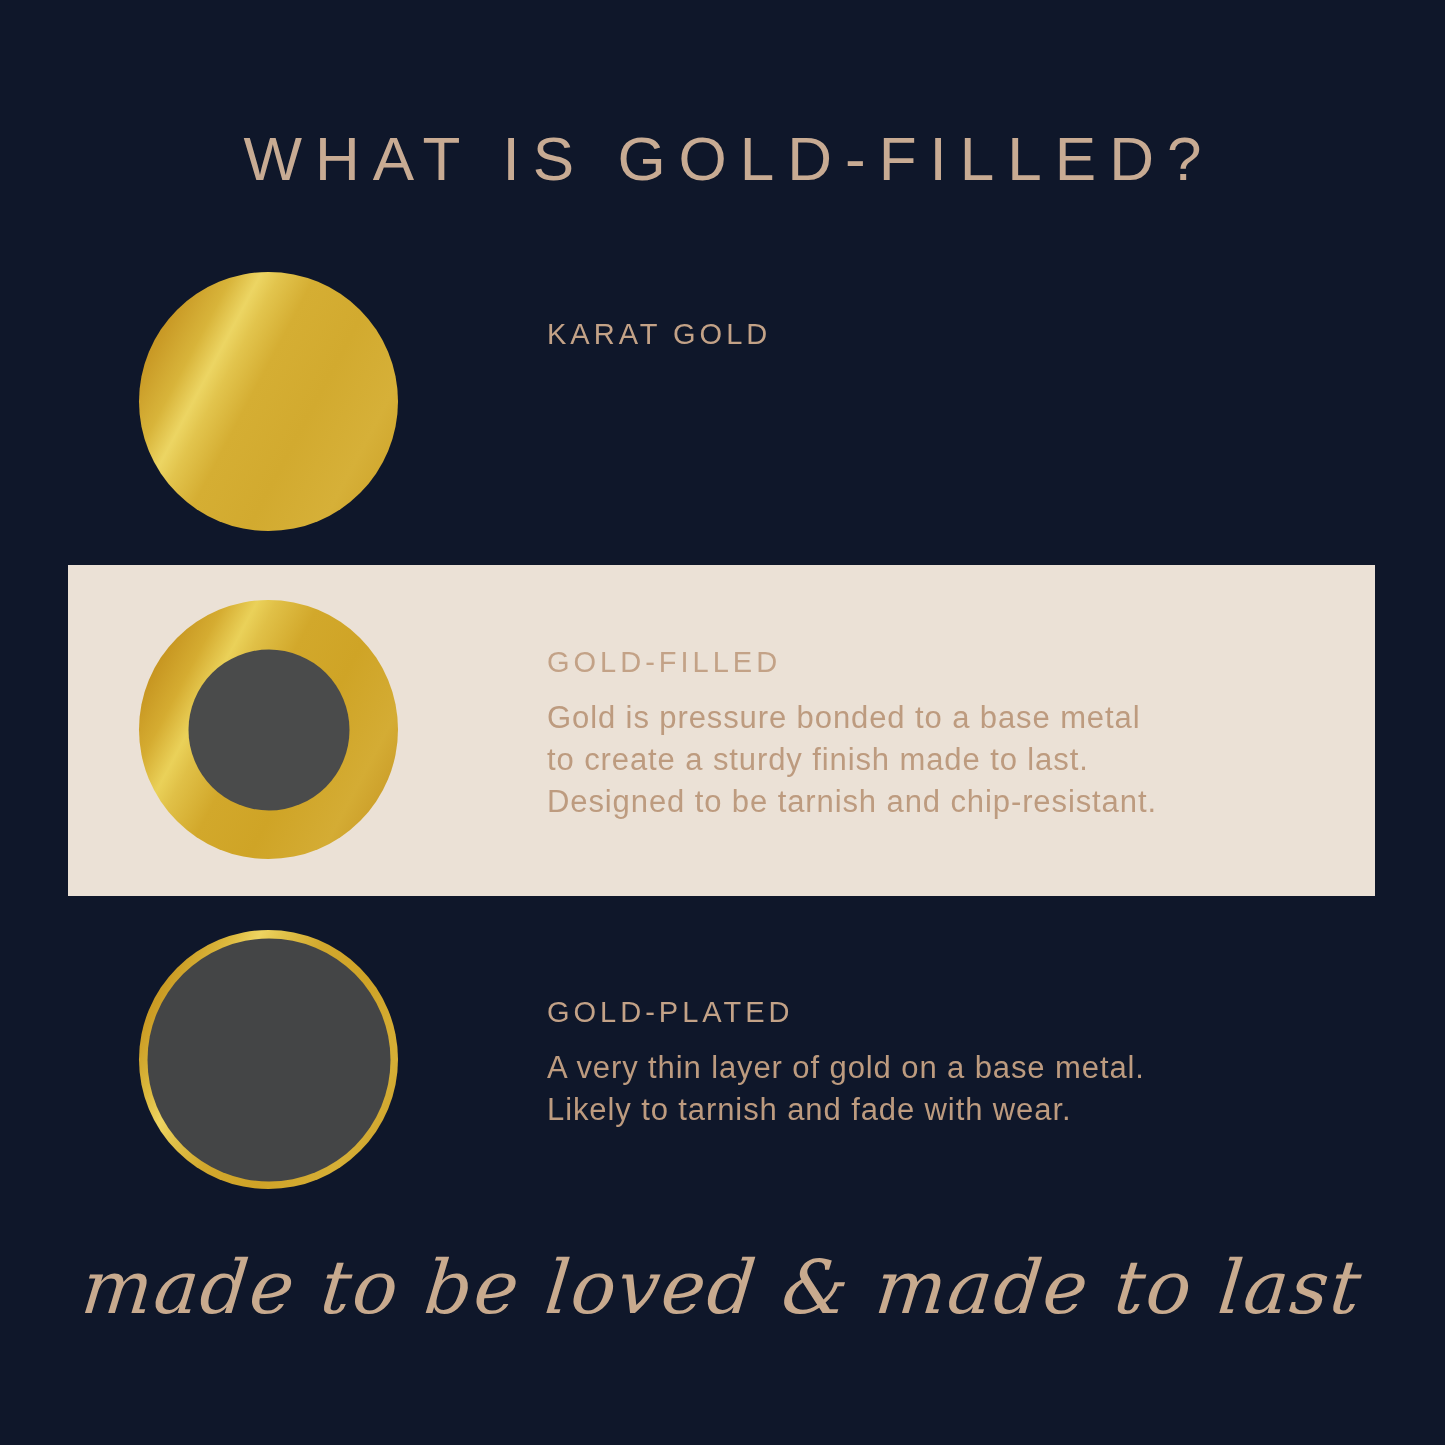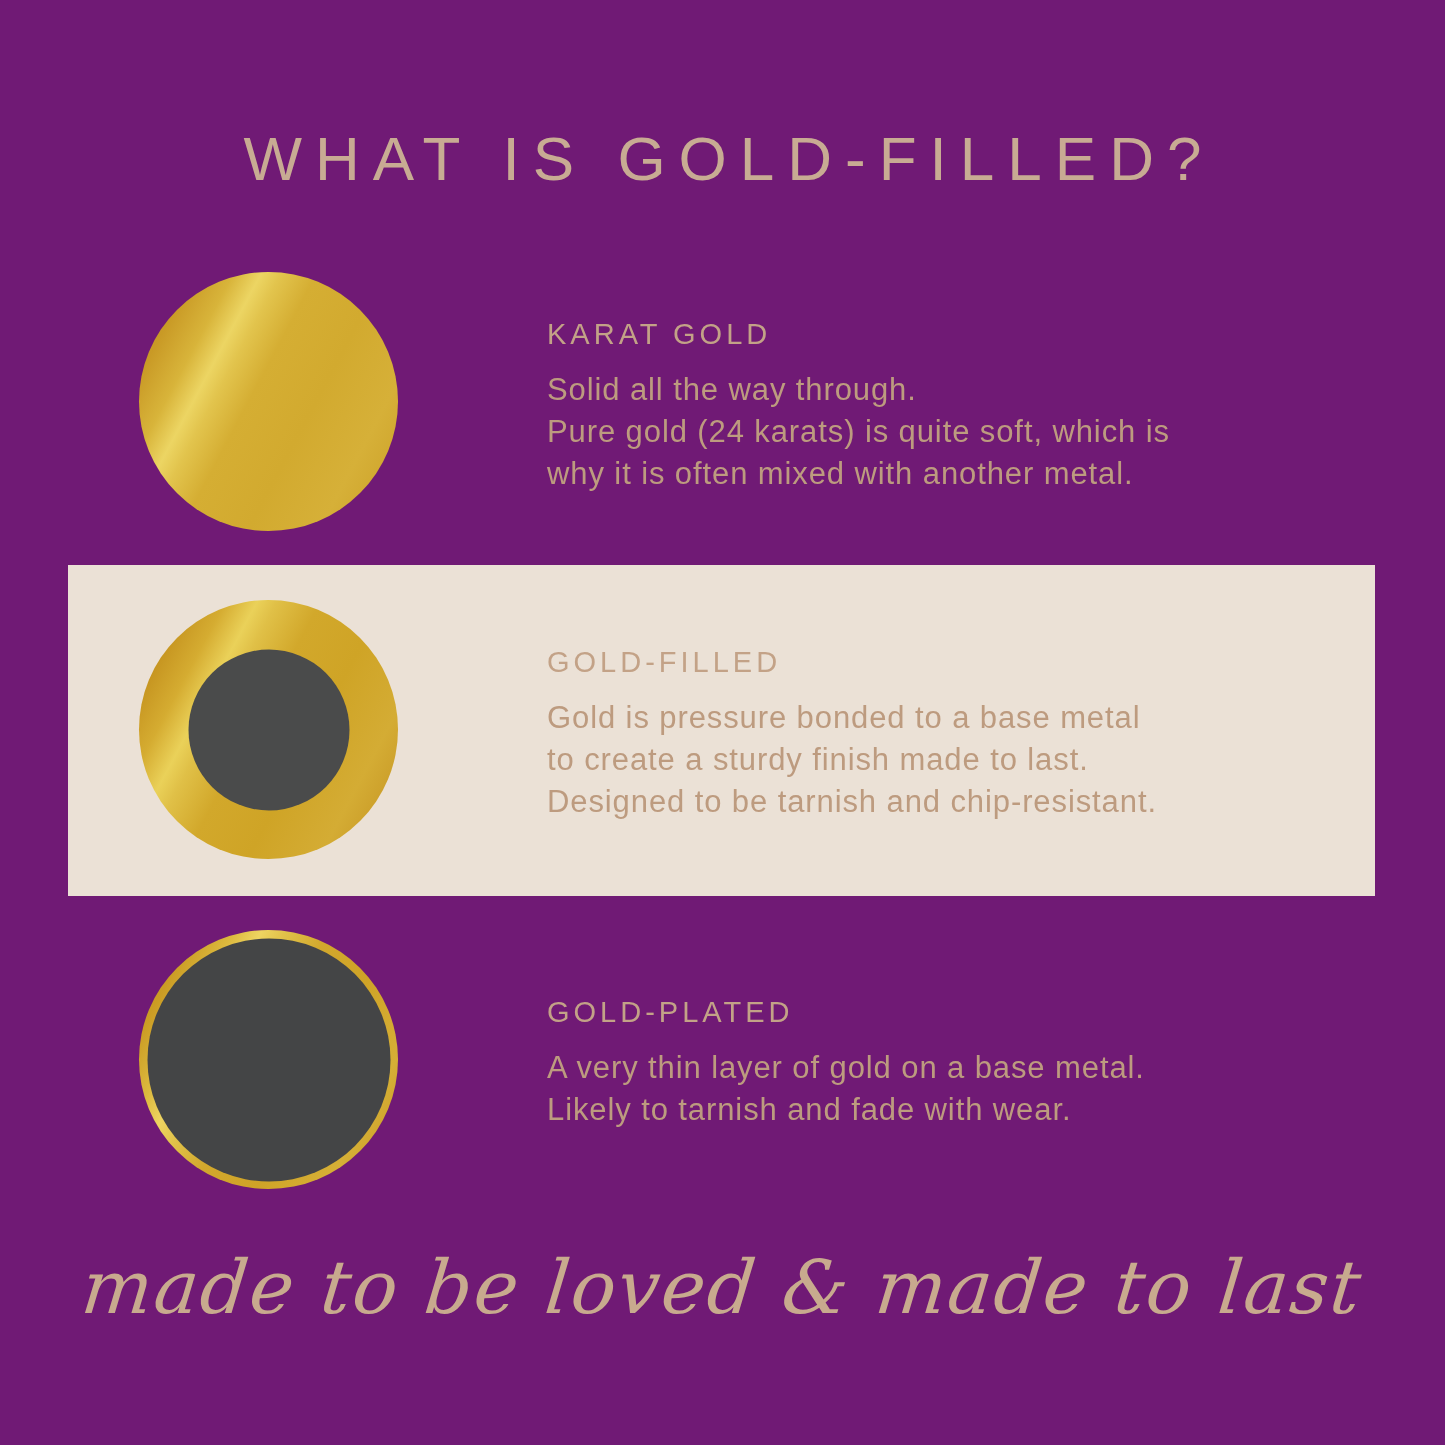--- a/index.html
+++ b/index.html
@@ -11,21 +11,21 @@
     height: 1445px;
     background: #faf6f1;
     font-family: "Liberation Sans", sans-serif;
     overflow: hidden;
     position: relative;
   }
 
   .infographic {
     position: absolute;
     inset: 0;
-    background: #701a75;
+    background: #0f172a;
   }
 
   
   .page-title {
     position: absolute;
     top: 128px;
     left: 0;
     width: 100%;
     text-align: center;
     font-size: 62px;
@@ -206,25 +206,20 @@
   <div class="page-title">WHAT IS GOLD-FILLED?</div>
 
   <div class="highlight-band"></div>
 
   <div class="row row-1">
     <div class="row-media">
       <div class="disc disc-solid"></div>
     </div>
     <div class="row-text">
       <p class="item-heading">KARAT GOLD</p>
-      <p class="item-body">
-        <span class="line">Solid all the way through.</span>
-        <span class="line">Pure gold (24 karats) is quite soft, which is</span>
-        <span class="line">why it is often mixed with another metal.</span>
-      </p>
     </div>
   </div>
 
   <div class="row row-3">
     <div class="row-media">
       <div class="disc disc-plated"></div>
     </div>
     <div class="row-text">
       <p class="item-heading">GOLD-PLATED</p>
       <p class="item-body">

